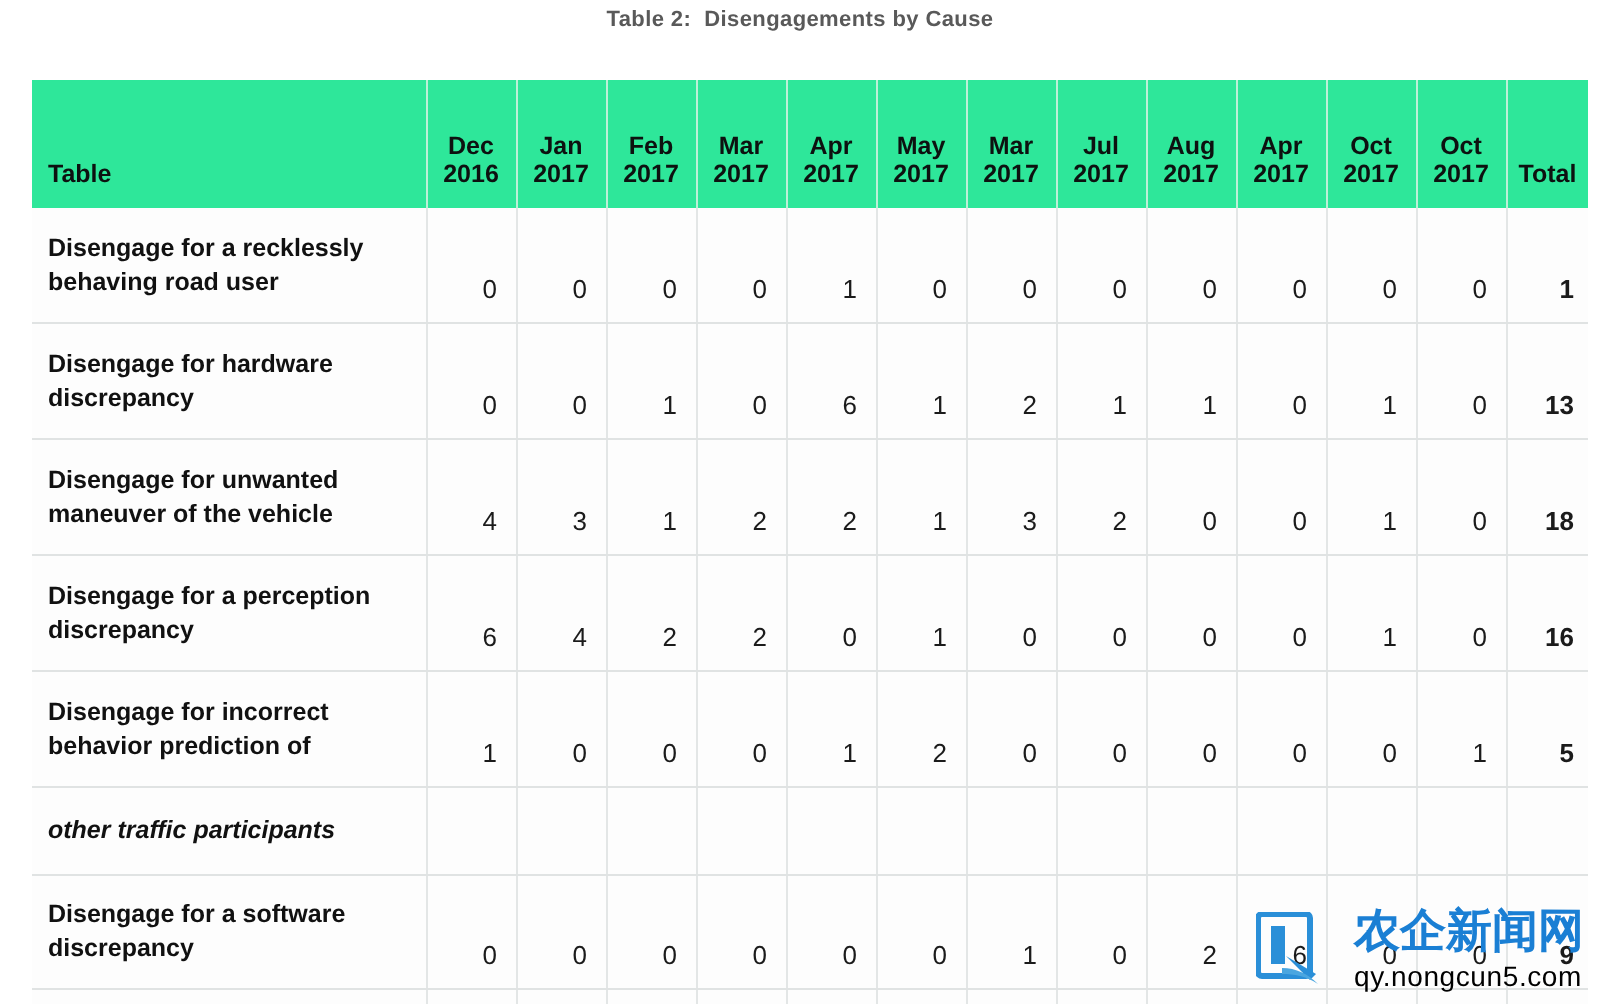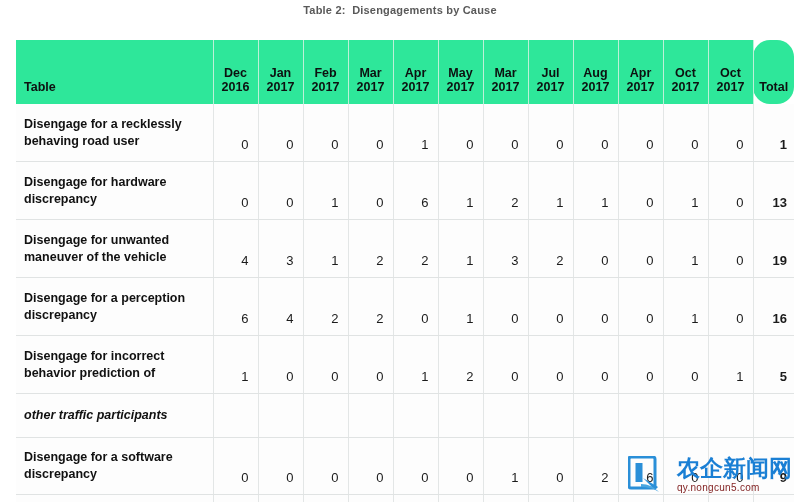--- a/index.html
+++ b/index.html
@@ -62,21 +62,21 @@
     color: #0d1110;
     font-weight: bold;
     font-size: 12.5px;
     border-right: 1px solid #bdf0d8;
     border-bottom: none;
     padding: 0;
     height: 55px;
     vertical-align: bottom;
     line-height: 1.18;
   }
-  thead th:last-child { border-right: none; border-radius: 17px; }
+  thead th:last-child { border-right: none; }
 
   th.h-cause {
     text-align: left;
     padding: 0 0 9px 8px;
     vertical-align: bottom;
   }
   th.h-month {
     text-align: center;
     padding: 0 5px 9px 5px;
   }
@@ -170,22 +170,22 @@
   .wm-cn {
     font-family: "DejaVu Sans", sans-serif;
     font-size: 23px;
     font-weight: bold;
     color: #1a7fd4;
     letter-spacing: 0px;
     white-space: nowrap;
   }
   .wm-url {
     font-family: "Liberation Sans", sans-serif;
-    font-size: 10px;
-    color: #7f1d1d;
+    font-size: 14px;
+    color: #000000;
     letter-spacing: 0.3px;
     margin-top: 3px;
     white-space: nowrap;
   }
 </style>
 </head>
 <body>
 
 <div id="page">
 
@@ -306,21 +306,21 @@
           <td class="num">1</td>
           <td class="num">2</td>
           <td class="num">2</td>
           <td class="num">1</td>
           <td class="num">3</td>
           <td class="num">2</td>
           <td class="num">0</td>
           <td class="num">0</td>
           <td class="num">1</td>
           <td class="num">0</td>
-          <td class="num total">19</td>
+          <td class="num total">18</td>
         </tr>
 
         <tr>
           <td class="cause">Disengage for a perception discrepancy</td>
           <td class="num">6</td>
           <td class="num">4</td>
           <td class="num">2</td>
           <td class="num">2</td>
           <td class="num">0</td>
           <td class="num">1</td>

